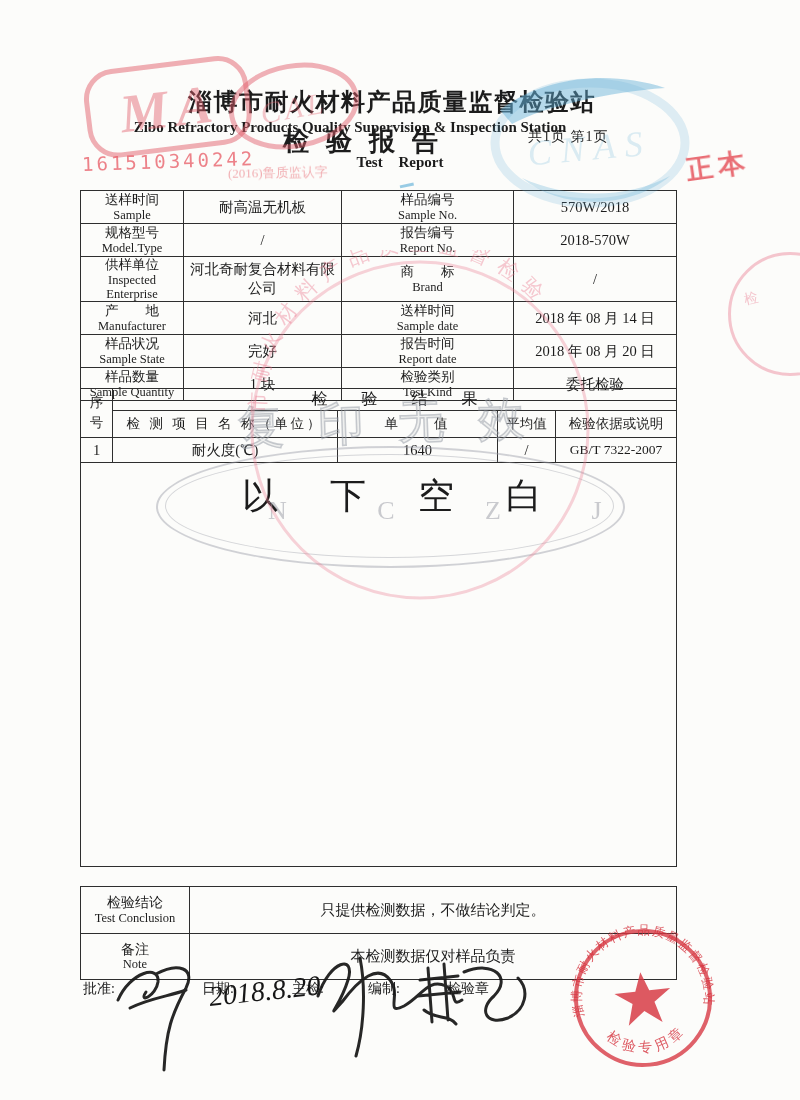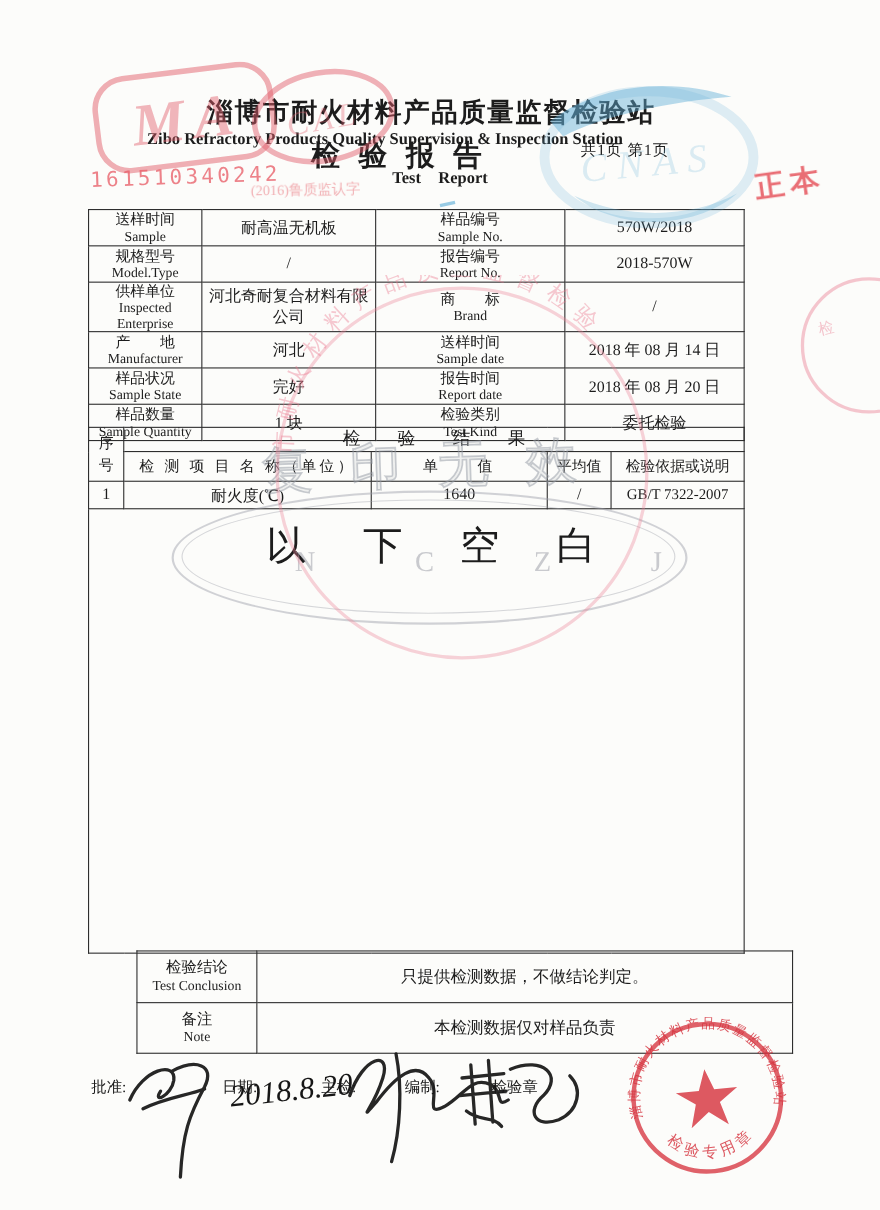--- a/index.html
+++ b/index.html
@@ -195,21 +195,21 @@
       <td class="val" style="font-size:13.5px">GB/T 7322-2007</td>
     </tr>
     <tr style="height:404px">
       <td colspan="5" class="big-cell">
         <div class="blank-note">以下空白</div>
       </td>
     </tr>
   </tbody>
     </table>
 
-  <table class="abs tbl" style="left:80px;top:864px;width:596px;margin-left:44px;">
+  <table class="abs tbl" style="left:80px;top:886px;width:596px;">
     <colgroup>
         <col style="width:109px">
         <col style="width:487px">
       </colgroup>
     <tbody>
         <tr style="height:47px">
       <td>
         <span class="lbl-cn" style="font-size:14px">检验结论</span>
         <span class="lbl-en">Test Conclusion</span>
       </td>

